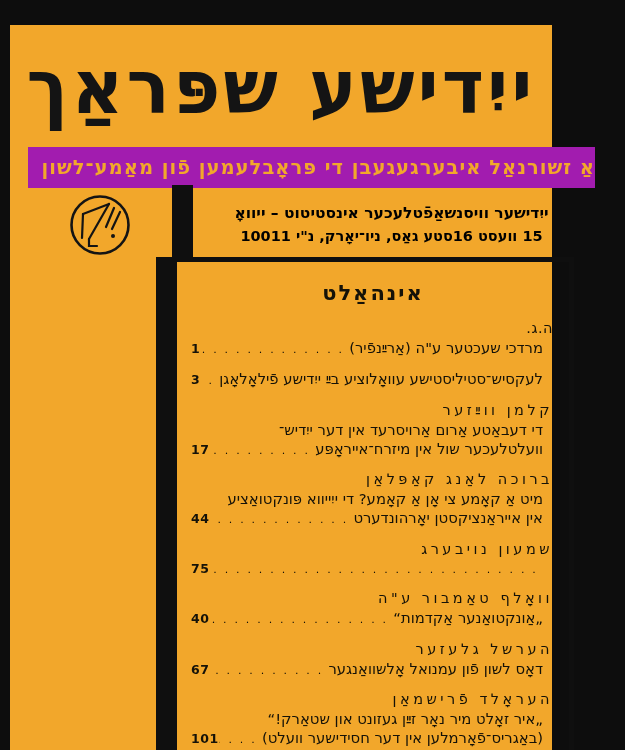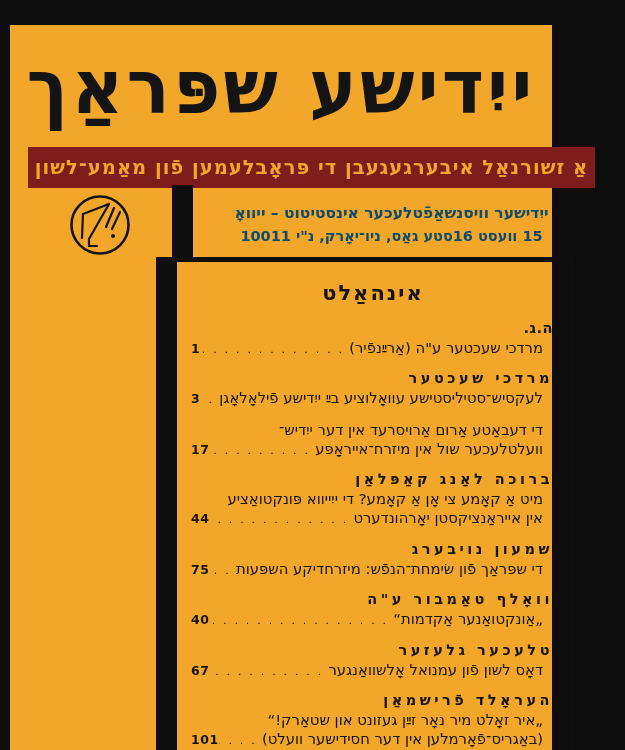--- a/index.html
+++ b/index.html
@@ -28,24 +28,24 @@
     line-height:100px;
     letter-spacing:3px;
     color:#141414;
     transform:scaleY(1.04);
     white-space:nowrap;
   }
   .banner{
     position:absolute;
     left:18px;top:122px;
     width:567px;height:41px;
-    background:#7f1d1d;
+    background:#a21caf;
     color:#F2A72B;
     direction:rtl;
-    text-align:center;
+    text-align:right;
     font-weight:bold;
     font-size:19.5px;
     line-height:41px;
     letter-spacing:1px;
     white-space:nowrap;
   }
   
   .vertical-rule{
     position:absolute;
     left:162px;top:160px;
@@ -59,21 +59,21 @@
     width:64px;height:64px;
   }
   .logo svg{display:block;width:100%;height:100%;}
   
   .address{
     position:absolute;
     left:183px;top:170px;
     width:397px;height:62px;
     direction:rtl;
     text-align:center;
-    color:#0c4a6e;
+    color:#000000;
   }
   .address .line1{
     margin-top:8px;
     font-weight:bold;
     font-size:15.5px;
     line-height:20px;
   }
   .address .line2{
     margin-top:4px;
     font-weight:bold;
@@ -99,21 +99,21 @@
     font-size:21px;
     letter-spacing:2px;
     margin-top:19px;
     line-height:24px;
   }
   .toc-entries{
     padding:3px 16px 0 14px;
   }
   .entry{margin-top:10.5px;}
   .entry .author{
-    font-weight:bold;
+    font-weight:normal;
     font-size:14.5px;
     letter-spacing:3.5px;
     line-height:19px;
     white-space:nowrap;
   }
   .entry:first-child .author{letter-spacing:0.5px;}
   .entry .line{
     display:flex;
     align-items:baseline;
     padding-right:10px;
@@ -176,28 +176,28 @@
     <div class="toc-entries">
         <div class="entry">
           <div class="author">ה.ג.</div>
           <div class="line">
             <span class="ltext">מרדכי שעכטער ע"ה (אַרײַנפֿיר)</span>
             <span class="leader">. . . . . . . . . . . . . . . . . . . . . . . . . . . . . . . . . . . . . . . . . . . . . . . . . . . . . . . . . . . . . . . . . . . . . . . . . . . . . . . . . . . . . . . . . . . . . . . . . . . . . . . . . . . . . . . . . . . . . . . .</span>
             <span class="pagenum">1</span>
           </div>
         </div>
         <div class="entry">
-          <div class="author">מרדכי שעכטער</div>
           <div class="line">
             <span class="ltext">לעקסיש־סטיליסטישע עוואָלוציע בײַ ייִדישע פֿילאָלאָגן</span>
             <span class="leader">. . . . . . . . . . . . . . . . . . . . . . . . . . . . . . . . . . . . . . . . . . . . . . . . . . . . . . . . . . . . . . . . . . . . . . . . . . . . . . . . . . . . . . . . . . . . . . . . . . . . . . . . . . . . . . . . . . . . . . . .</span>
             <span class="pagenum">3</span>
           </div>
         </div>
         <div class="entry">
+          <div class="author">קלמן ווײַזער</div>
           <div class="line">
             <span class="ltext">די דעבאַטע אַרום אַרויסרעד אין דער ייִדיש־</span>
           </div>
           <div class="line">
             <span class="ltext">וועלטלעכער שול אין מיזרח־אייראָפּע</span>
             <span class="leader">. . . . . . . . . . . . . . . . . . . . . . . . . . . . . . . . . . . . . . . . . . . . . . . . . . . . . . . . . . . . . . . . . . . . . . . . . . . . . . . . . . . . . . . . . . . . . . . . . . . . . . . . . . . . . . . . . . . . . . . .</span>
             <span class="pagenum">17</span>
           </div>
         </div>
         <div class="entry">
@@ -207,35 +207,34 @@
           </div>
           <div class="line">
             <span class="ltext">אין אייראַנציקסטן יאָרהונדערט</span>
             <span class="leader">. . . . . . . . . . . . . . . . . . . . . . . . . . . . . . . . . . . . . . . . . . . . . . . . . . . . . . . . . . . . . . . . . . . . . . . . . . . . . . . . . . . . . . . . . . . . . . . . . . . . . . . . . . . . . . . . . . . . . . . .</span>
             <span class="pagenum">44</span>
           </div>
         </div>
         <div class="entry">
           <div class="author">שמעון נויבערג</div>
           <div class="line">
-            <span class="ltext">די שפּראַך פֿון שׂימחת־הנפֿש: מיזרחדיקע השפּעות</span>
             <span class="leader">. . . . . . . . . . . . . . . . . . . . . . . . . . . . . . . . . . . . . . . . . . . . . . . . . . . . . . . . . . . . . . . . . . . . . . . . . . . . . . . . . . . . . . . . . . . . . . . . . . . . . . . . . . . . . . . . . . . . . . . .</span>
             <span class="pagenum">75</span>
           </div>
         </div>
         <div class="entry">
           <div class="author">וואָלף טאַמבור ע"ה</div>
           <div class="line">
             <span class="ltext">„אַונקטואַנער אַקדמות“</span>
             <span class="leader">. . . . . . . . . . . . . . . . . . . . . . . . . . . . . . . . . . . . . . . . . . . . . . . . . . . . . . . . . . . . . . . . . . . . . . . . . . . . . . . . . . . . . . . . . . . . . . . . . . . . . . . . . . . . . . . . . . . . . . . .</span>
             <span class="pagenum">40</span>
           </div>
         </div>
         <div class="entry">
-          <div class="author">טלעכער גלעזער</div>
+          <div class="author">הערשל גלעזער</div>
           <div class="line">
             <span class="ltext">דאָס לשון פֿון עמנואל אָלשוואַנגער</span>
             <span class="leader">. . . . . . . . . . . . . . . . . . . . . . . . . . . . . . . . . . . . . . . . . . . . . . . . . . . . . . . . . . . . . . . . . . . . . . . . . . . . . . . . . . . . . . . . . . . . . . . . . . . . . . . . . . . . . . . . . . . . . . . .</span>
             <span class="pagenum">67</span>
           </div>
         </div>
         <div class="entry">
           <div class="author">העראָלד פֿרישמאַן</div>
           <div class="line">
             <span class="ltext">„איר זאָלט מיר נאָר זײַן געזונט און שטאַרק!“</span>

